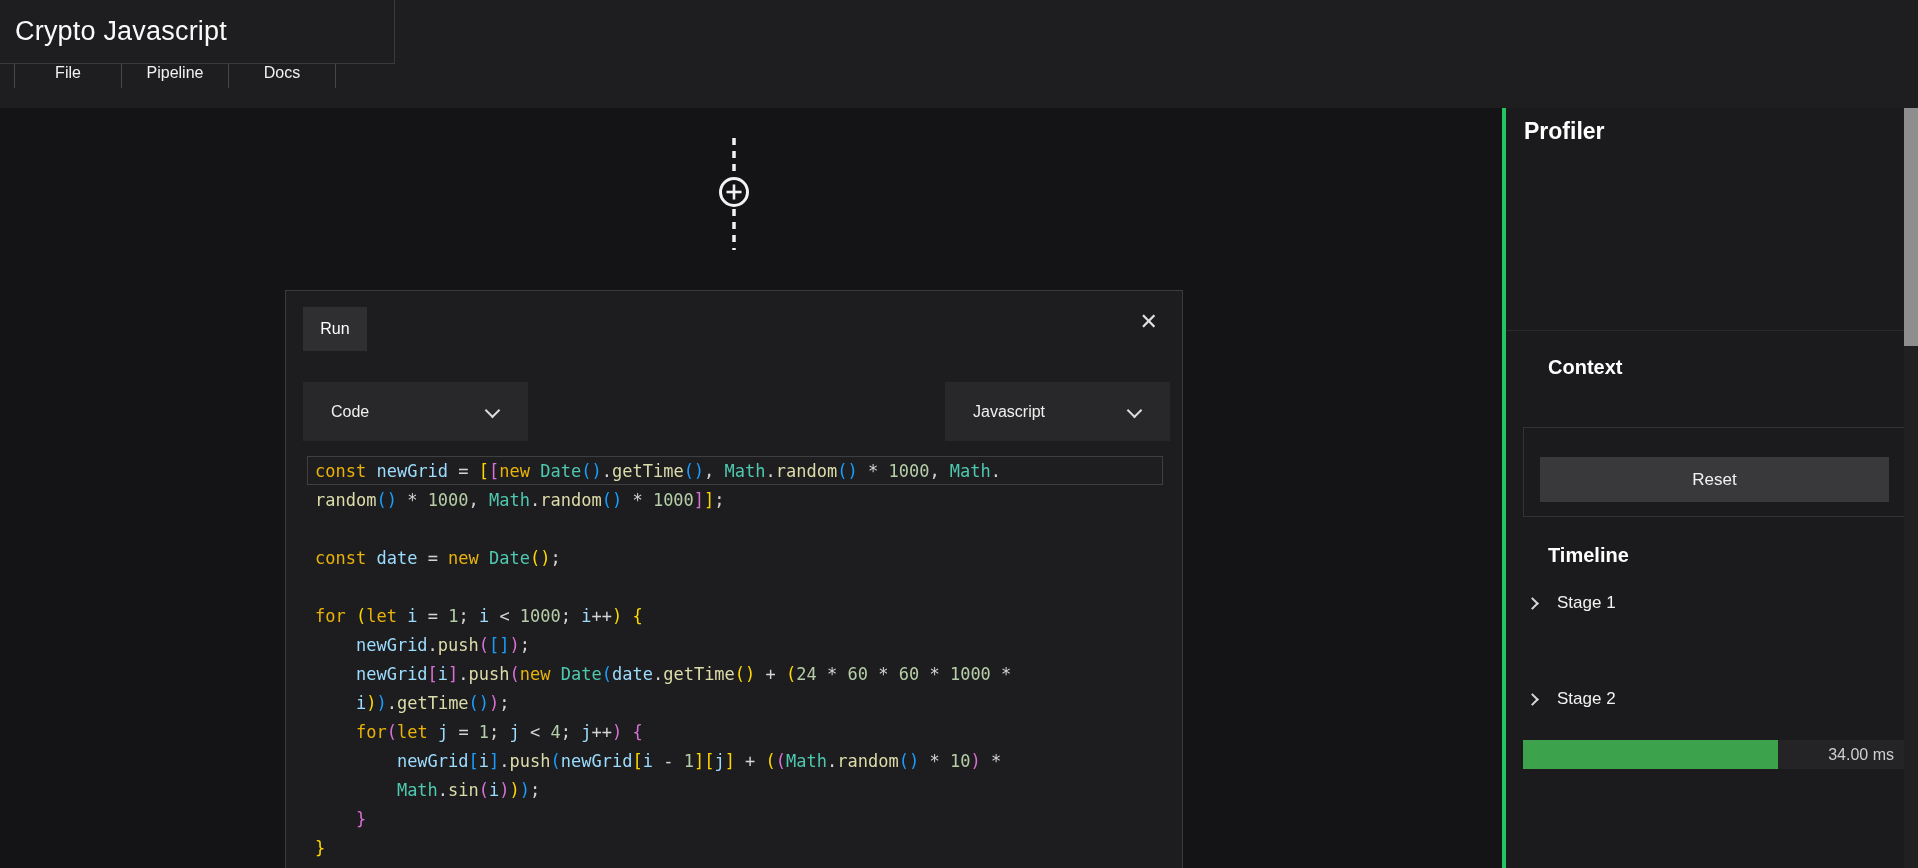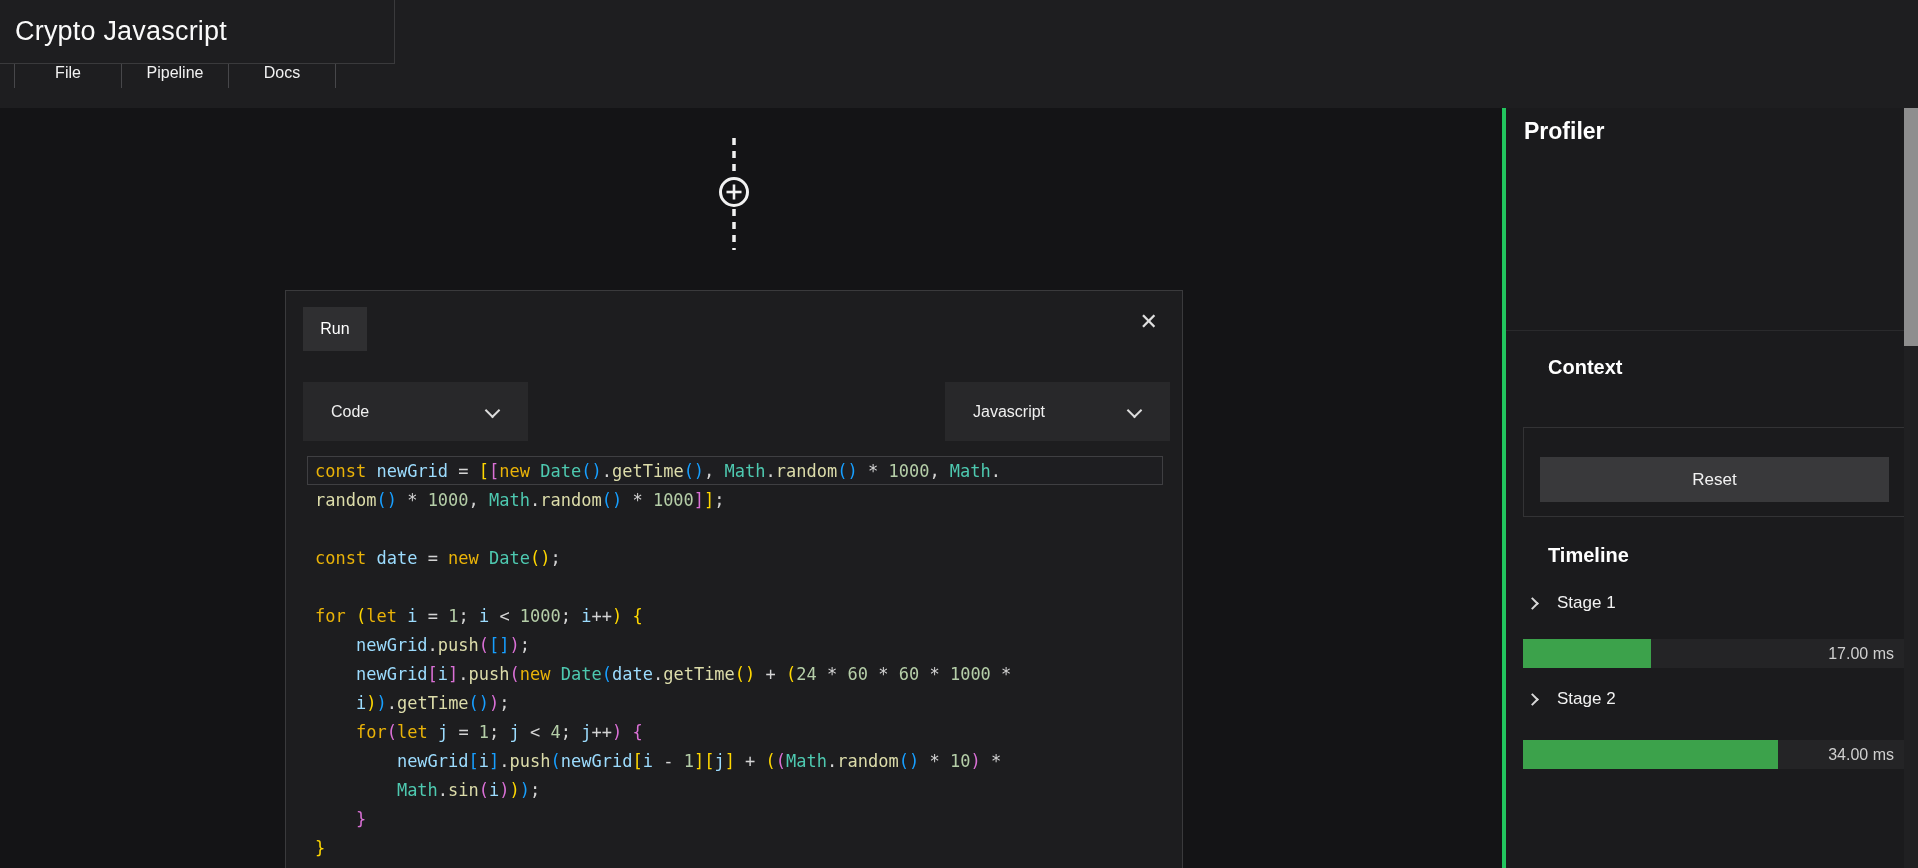--- a/index.html
+++ b/index.html
@@ -157,24 +157,20 @@
   <div class="context-panel">
     <button class="reset-btn">Reset</button>
   </div>
 
   <div class="sb-h2 h-timeline">Timeline</div>
 
   <div class="stage-label stage1-label">
     <span class="chev-right"></span>
     <span>Stage 1</span>
   </div>
-  <div class="bar bar1">
-    <div class="bar-fill" style="width: 33.3%; background: rgb(60, 162, 75);"></div>
-    <span class="bar-time">17.00 ms</span>
-  </div>
 
   <div class="stage-label stage2-label">
     <span class="chev-right"></span>
     <span>Stage 2</span>
   </div>
   <div class="bar bar2">
     <div class="bar-fill" style="width: 66.7%; background: rgb(60, 162, 75);"></div>
     <span class="bar-time">34.00 ms</span>
   </div>
 </div>

